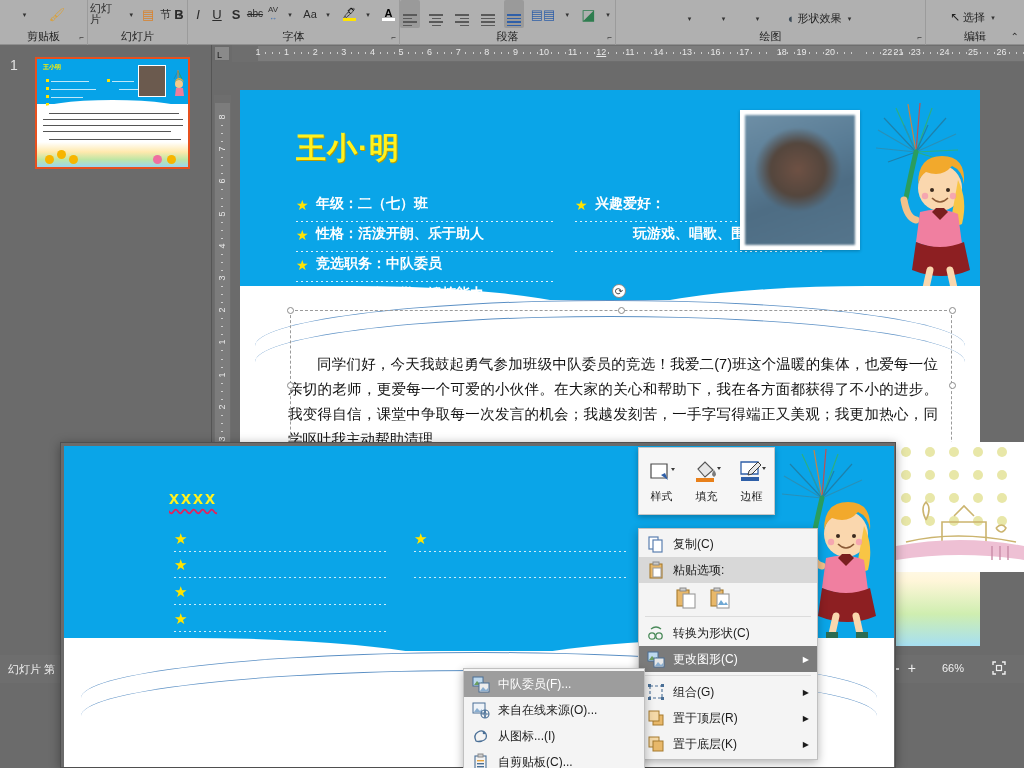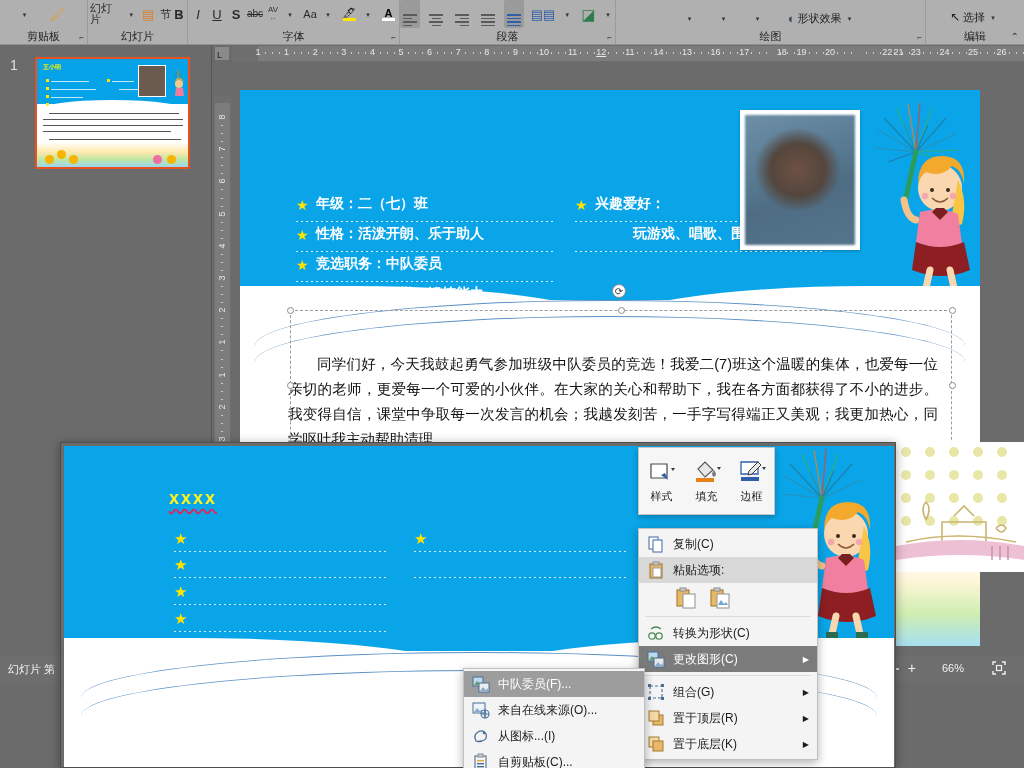--- a/index.html
+++ b/index.html
@@ -608,20 +608,21 @@
         <span class="vdot" style="top: 384.25px;"></span>
         <span class="vdot" style="top: 392.3px;"></span>
       </div>
   </div>
 
   <div class="canvas">
     <div class="slide">
 
       <div class="sky"></div>
 
+      <div class="slide-title">王小·明</div>
 
       <div class="bullets">
         <div class="brow">
           <span class="bstar">★</span>
           <span class="btext">年级：二（七）班</span>
           <span class="bdots"></span>
         </div>
         <div class="brow">
           <span class="bstar">★</span>
           <span class="btext">性格：活泼开朗、乐于助人</span>

